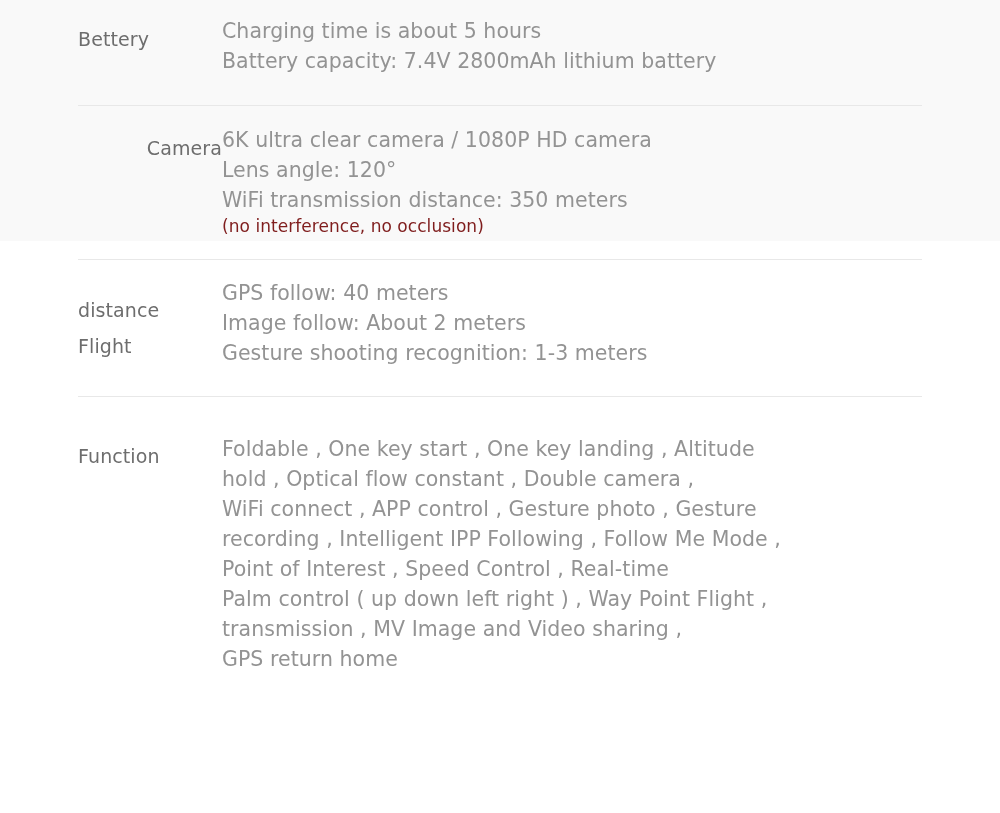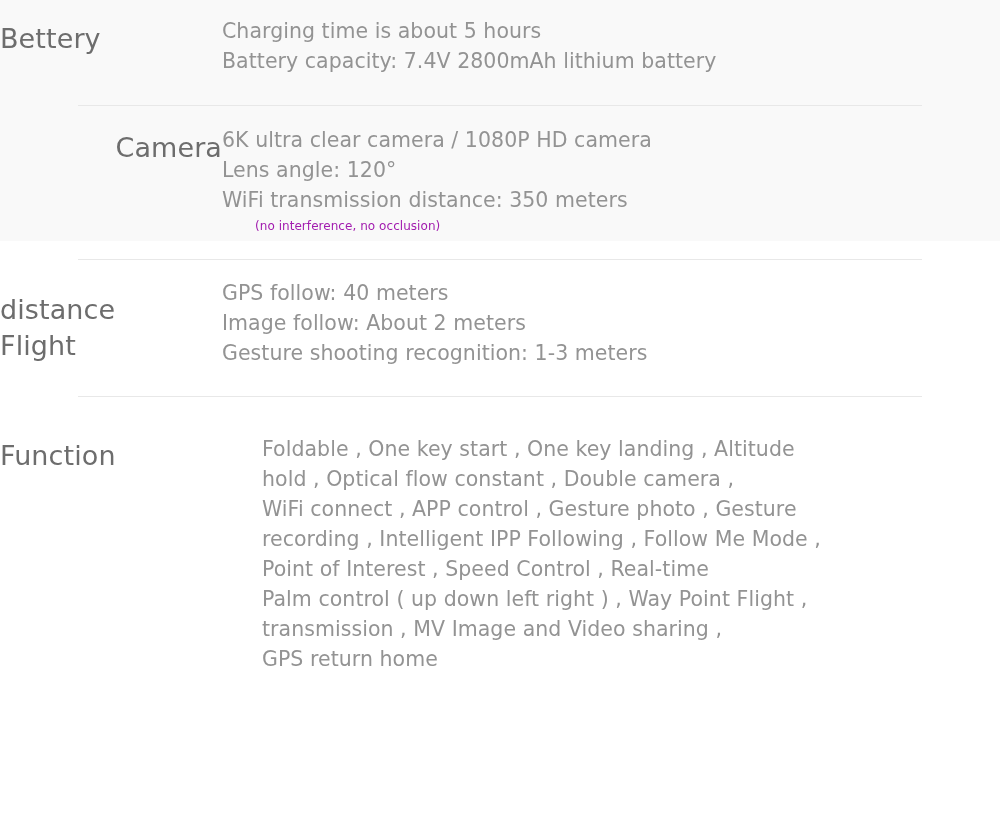--- a/index.html
+++ b/index.html
@@ -40,53 +40,53 @@
 
   .spec-row {
     display: flex;
     align-items: flex-start;
     position: relative;
   }
 
   .spec-label {
     flex: 0 0 222px;
     box-sizing: border-box;
+    padding-left: 78px;
     color: #6d6d6d;
-    font-size: 27px;
+    font-size: 19px;
     line-height: 36px;
     font-weight: 400;
     letter-spacing: 0.1px;
   }
 
   .spec-values {
     flex: 1 1 auto;
     box-sizing: border-box;
     padding-right: 61px;
     color: #939393;
     font-size: 20.5px;
     line-height: 30px;
     font-weight: 400;
     letter-spacing: 0.05px;
   }
 
   .spec-values .line {
     white-space: nowrap;
   }
   .spec-values .note {
-    font-size: 12px;
+    font-size: 17px;
     line-height: 22px;
-    color: #a21caf;
-    margin-left: 33px;
+    color: #7f1d1d;
   }
 
   
   .row-battery   { padding-top: 16px;  height: 89px;  }
   .row-camera    { padding-top: 20px;  height: 134px; }
   .row-flight    { padding-top: 19px;  height: 137px; }
-  .row-function  { padding-top: 19px;  min-height: 260px; gap: 40px; }
+  .row-function  { padding-top: 19px;  min-height: 260px; }
 
   .row-battery .spec-label   { padding-top: 5px; }
   .row-camera .spec-label    { padding-top: 5px; text-align: right; }
   .row-flight .spec-label    { padding-top: 14px; }
   .row-function .spec-label  { padding-top: 4px; }
 
   .row-flight .spec-label    { line-height: 36px; }
 
   .divider {
     position: absolute;

